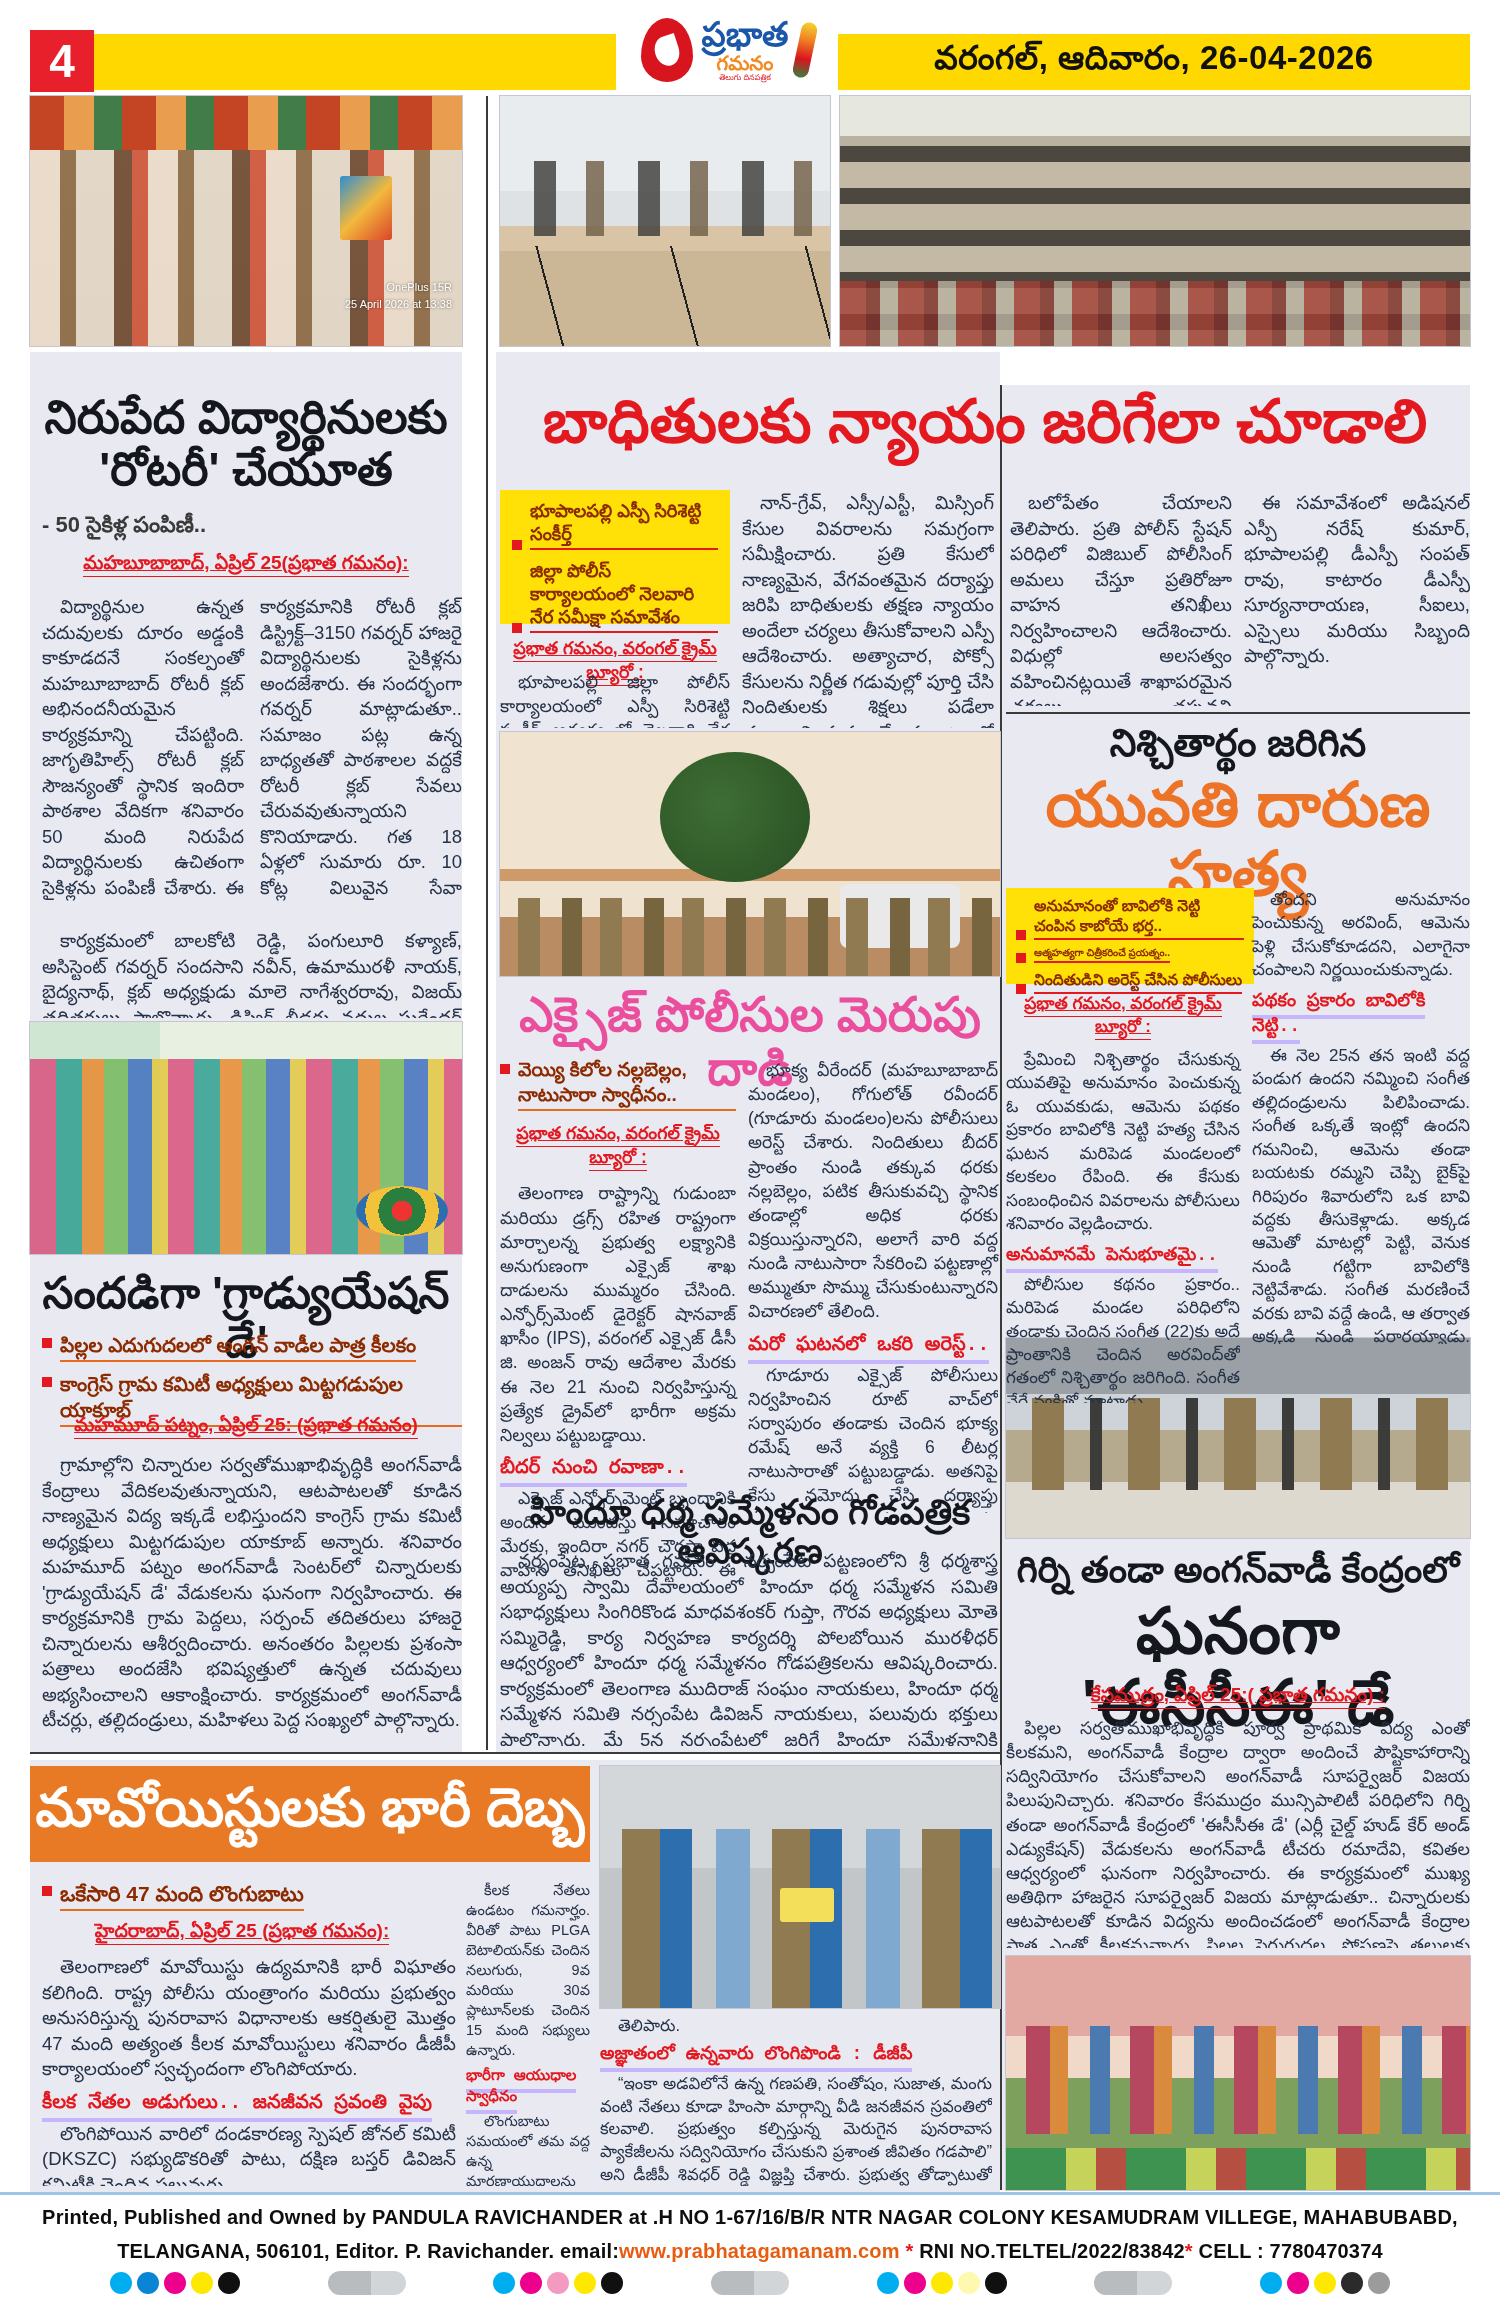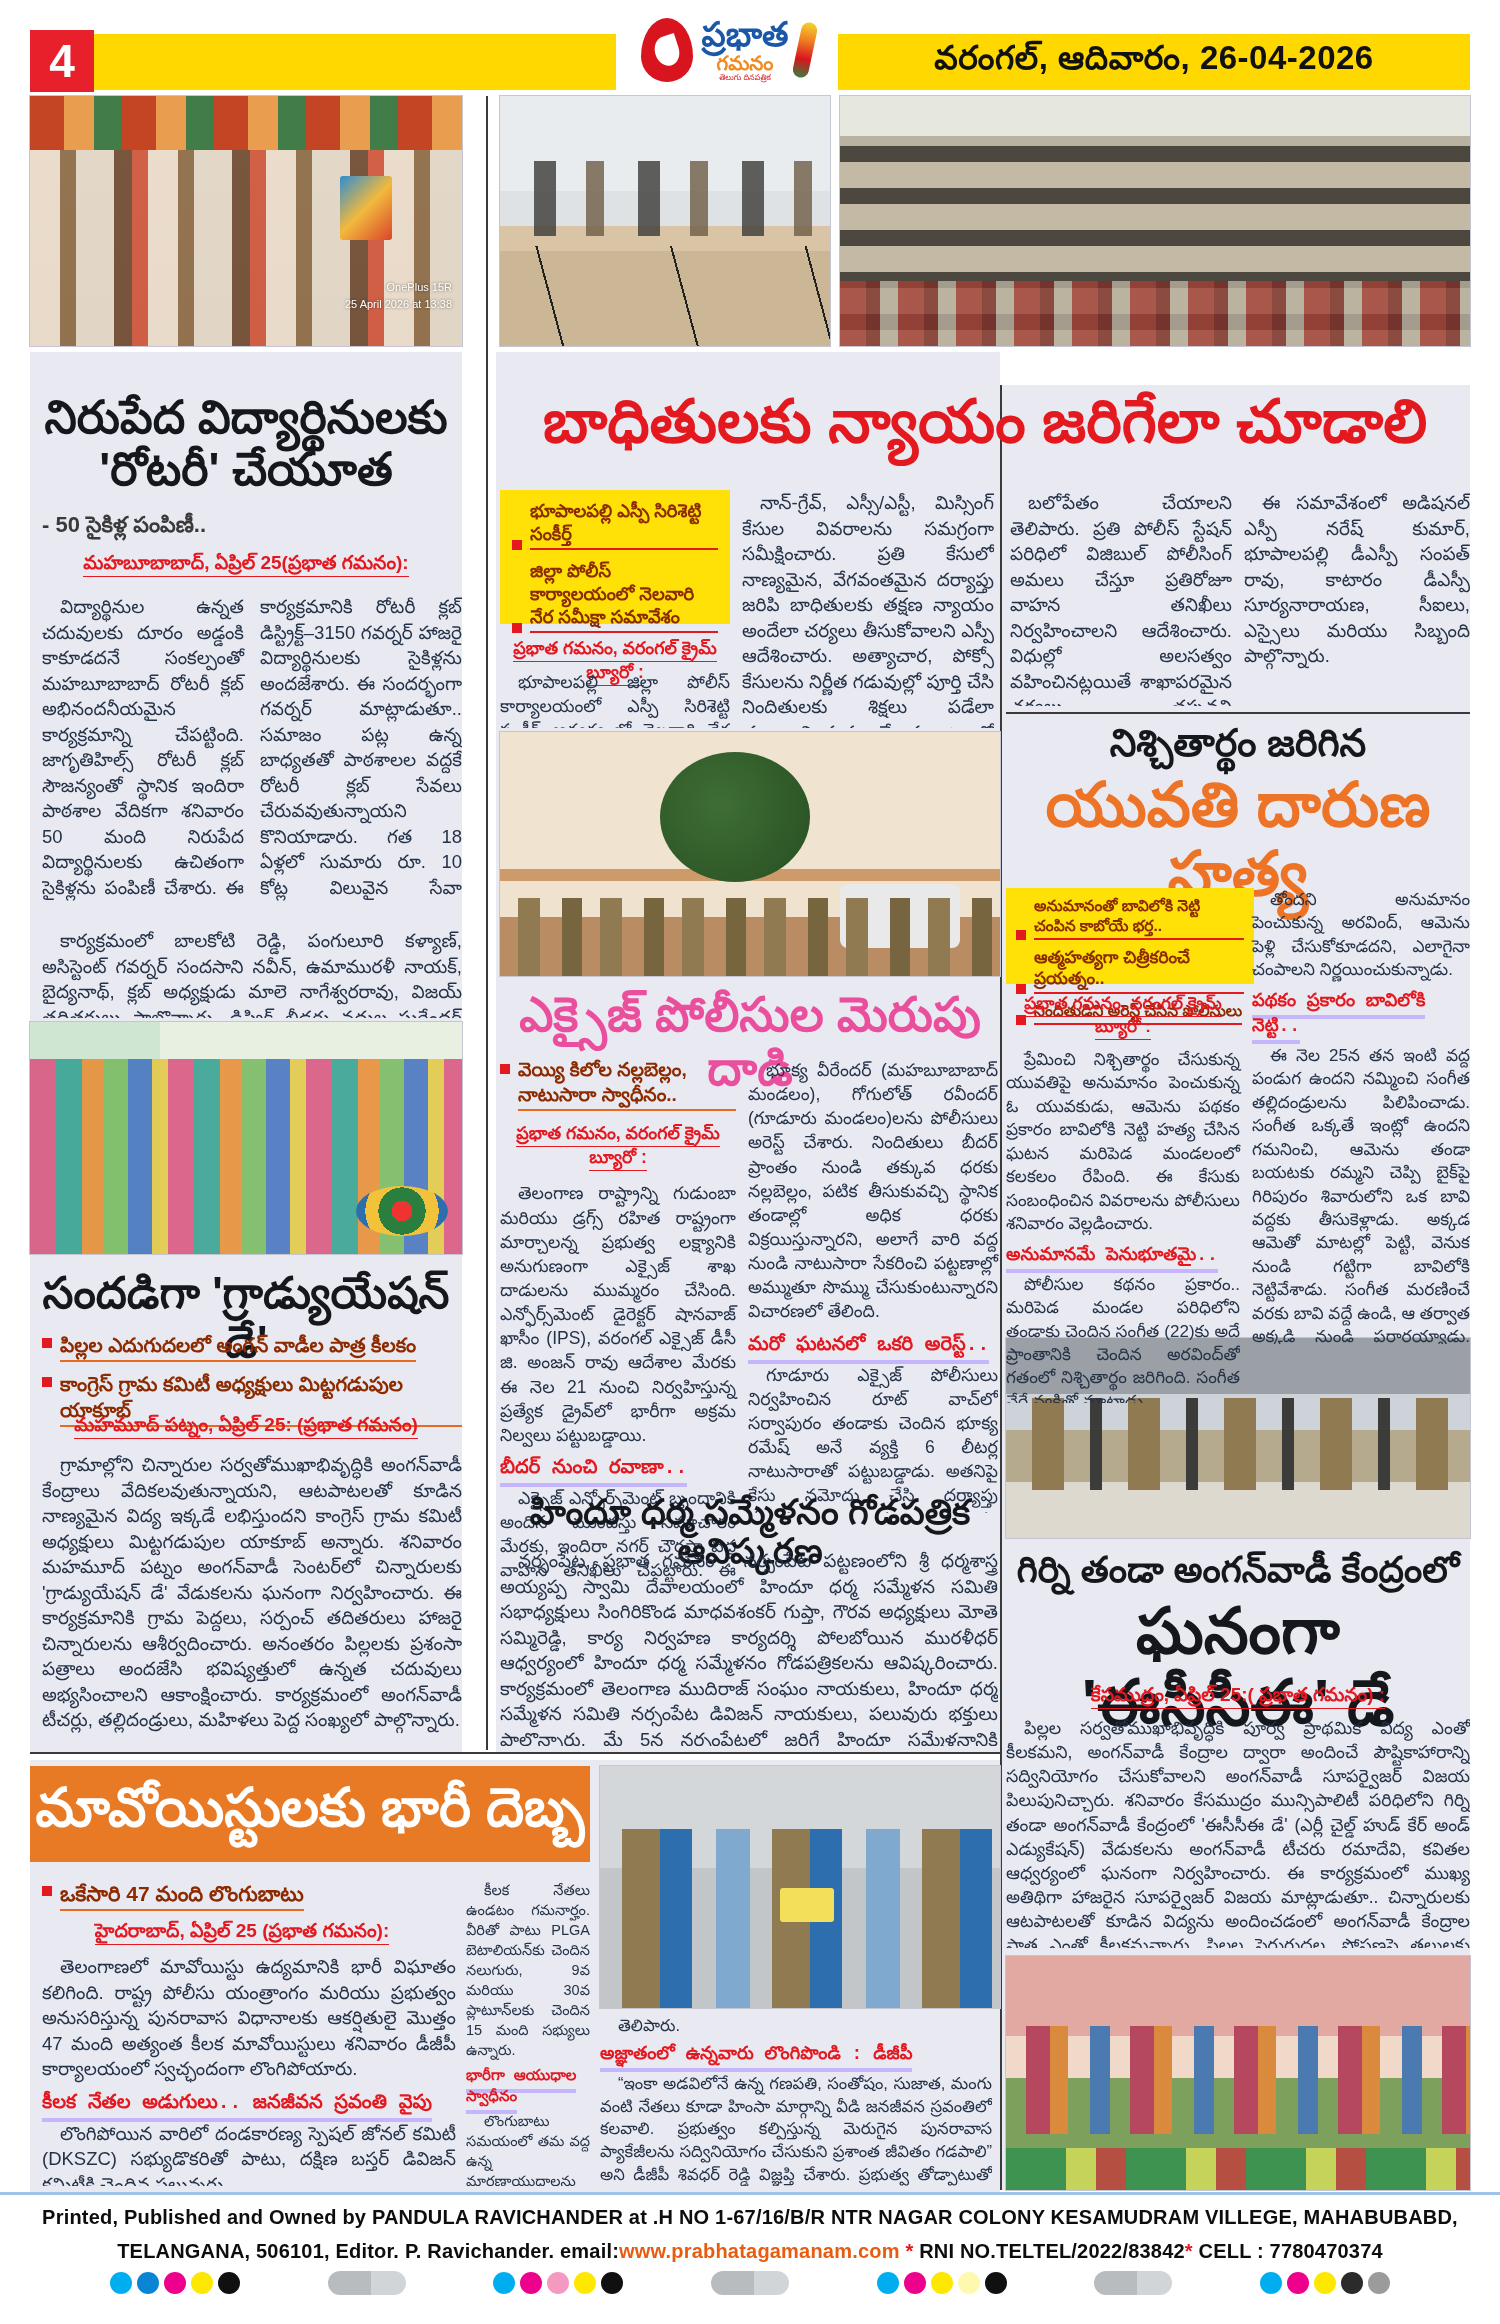--- a/index.html
+++ b/index.html
@@ -18,21 +18,21 @@
   .logo-sub{color:#f08a21;font-weight:bold;font-size:20px;line-height:1;text-align:center;margin-top:2px;}
   .logo-tag{color:#d8141e;font-size:8px;text-align:center;}
   .feathers{width:16px;height:56px;background:linear-gradient(180deg,#f6d32d,#ef7d23,#d8141e,#3a7f3d);border-radius:8px;transform:rotate(12deg);}
   
   .hl{font-weight:bold;color:#14181d;text-align:center;line-height:1.12;}
   .hl-red{color:#e3191f;}
   .hl-orange{color:#ed7426;}
   .hl-magenta{color:#ea4f9e;}
   
   .dl{color:#e3191f;font-weight:bold;font-size:19px;text-align:center;}
-  .dl span{border-bottom:1.5px solid #e3191f;padding-bottom:3px;}
+  .dl span{border-bottom:1.5px solid #e3191f;padding-bottom:3px;text-decoration:underline;}
   .subh{color:#e3191f;font-weight:bold;font-size:19.5px;margin:8px 0 4px;}
   .subh span{border-bottom:4px solid #c4b5fd;padding-bottom:4px;font-family:Liberation Mono, monospace;}
   
   .bd{font-size:18.5px;line-height:1.38;color:#243247;text-align:justify;}
   .bd p{margin:0 0 6px;text-indent:18px;}
   .cols2{column-count:2;column-gap:16px;}
   
   .ybox{background:#ffe108;padding:10px 12px;box-sizing:border-box;display:flex;flex-direction:column;gap:10px;}
   .yb{display:flex;gap:8px;align-items:flex-end;font-weight:bold;color:#8d2b00;line-height:1.28;}
   .yb .sq{width:10px;height:10px;background:#e3191f;margin-top:5px;flex:none;}
@@ -226,21 +226,21 @@
     <p>నర్సంపేట, ప్రభాత గమనం : నర్సంపేట పట్టణంలోని శ్రీ ధర్మశాస్త్ర అయ్యప్ప స్వామి దేవాలయంలో హిందూ ధర్మ సమ్మేళన సమితి సభాధ్యక్షులు సింగిరికొండ మాధవశంకర్ గుప్తా, గౌరవ అధ్యక్షులు మోతె సమ్మిరెడ్డి, కార్య నిర్వహణ కార్యదర్శి పోలబోయిన మురళీధర్ ఆధ్వర్యంలో హిందూ ధర్మ సమ్మేళనం గోడపత్రికలను ఆవిష్కరించారు. కార్యక్రమంలో తెలంగాణ ముదిరాజ్ సంఘం నాయకులు, హిందూ ధర్మ సమ్మేళన సమితి నర్సంపేట డివిజన్ నాయకులు, పలువురు భక్తులు పాల్గొన్నారు. మే 5న నర్సంపేటలో జరిగే హిందూ సమ్మేళనానికి హిందువులు భారీ సంఖ్యలో తరలిరావాలని పిలుపునిచ్చారు. కార్యక్రమంలో గుడిపల్లి నర్సయ్య, అయోధ్యపు కృష్ణమూర్తి, డాక్టర్ రాజేంద్రప్రసాద్, డాక్టర్ మోహన్ రెడ్డి, వేములపల్లి సుబ్బారావు, చేడుపాక కొమురయ్య రెడ్డి, చింతల రమేష్ రెడ్డి తదితరులు పాల్గొన్నారు.</p>
   </div>
 
 <div class="abs hl" style="left:1006px;top:722px;width:464px;font-size:38px;">నిశ్చితార్థం జరిగిన</div>
 <div class="abs hl hl-orange" style="left:1006px;top:770px;width:464px;font-size:62px;">యువతి దారుణ హత్య</div>
 <div class="abs ybox" style="left:1006px;top:888px;width:248px;height:96px;gap:7px;padding:8px 10px;">
   <div class="yb" style="font-size:15.5px;">
       <i class="sq"></i>
       <span class="t">అనుమానంతో బావిలోకి నెట్టి చంపిన కాబోయే భర్త..</span>
     </div>
-  <div class="yb" style="font-size:17px;">
+  <div class="yb" style="font-size:10px;">
       <i class="sq"></i>
       <span class="t">ఆత్మహత్యగా చిత్రీకరించే ప్రయత్నం..</span>
     </div>
   <div class="yb" style="font-size:15.5px;">
       <i class="sq"></i>
       <span class="t">నిందితుడిని అరెస్ట్ చేసిన పోలీసులు</span>
     </div>
 </div>
 <div class="abs" style="left:1006px;top:994px;width:234px;">
   <div class="dl" style="font-size:17px;"><span>ప్రభాత గమనం, వరంగల్ క్రైమ్ బ్యూరో :</span></div>

